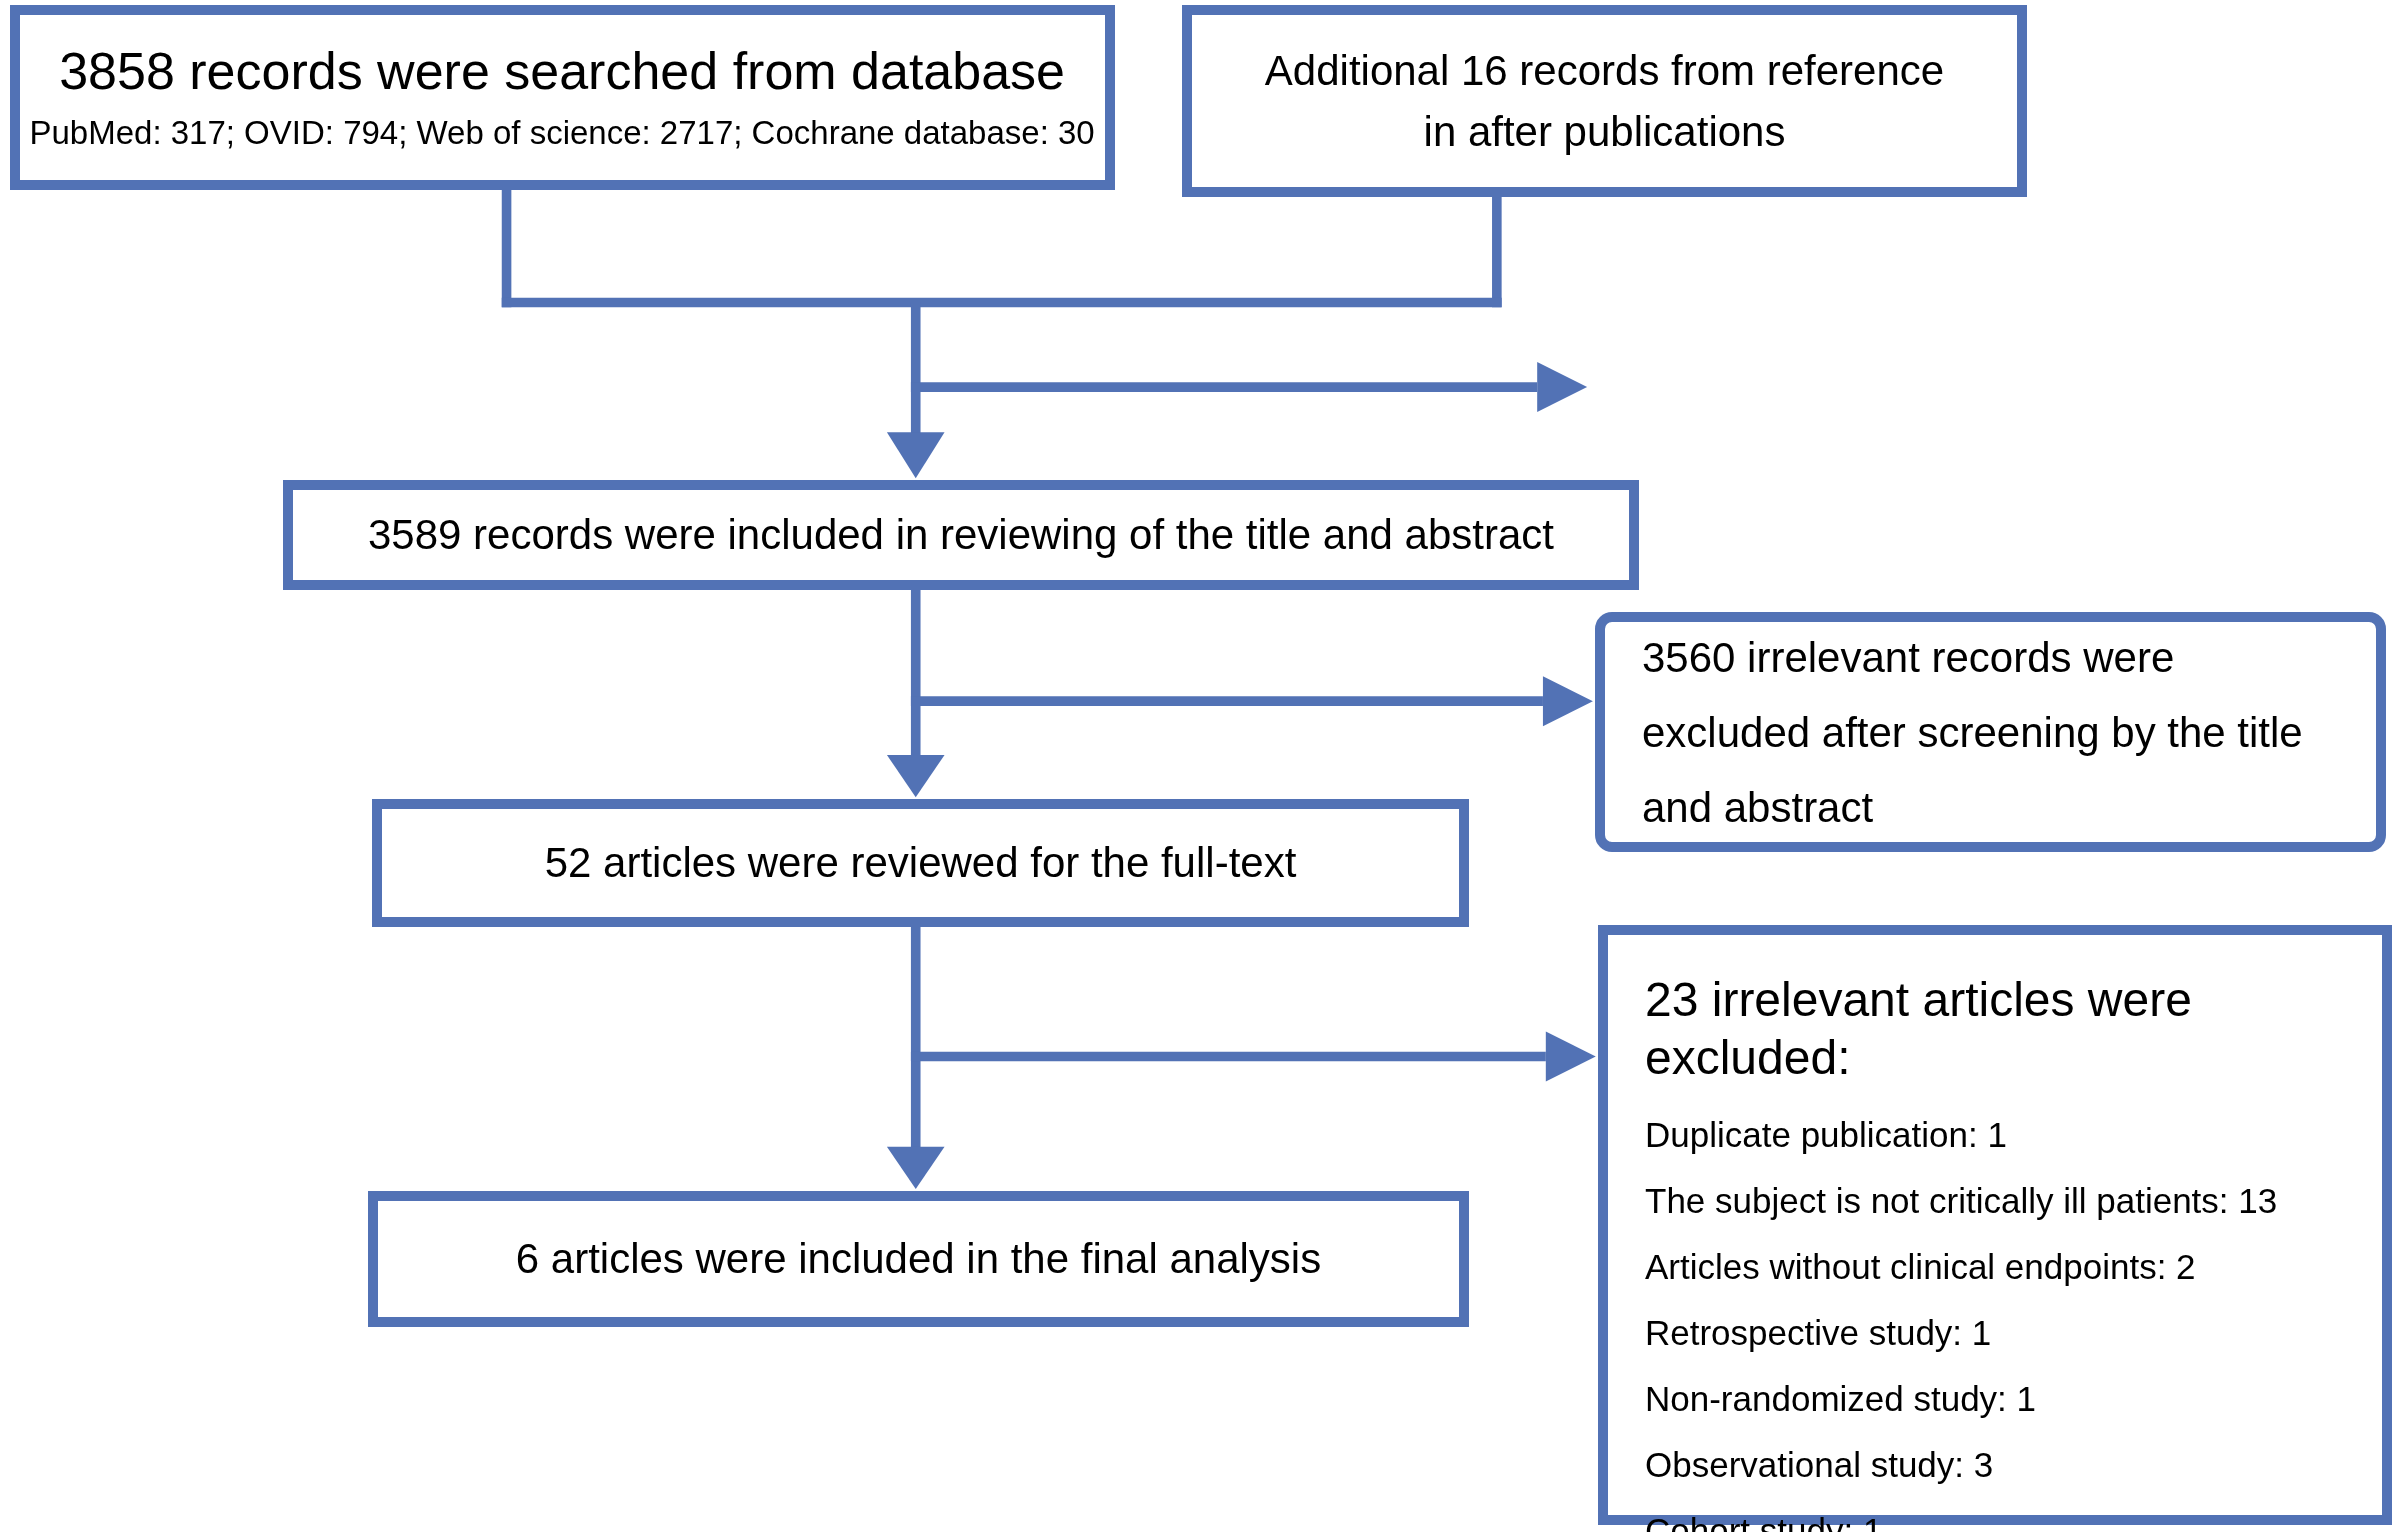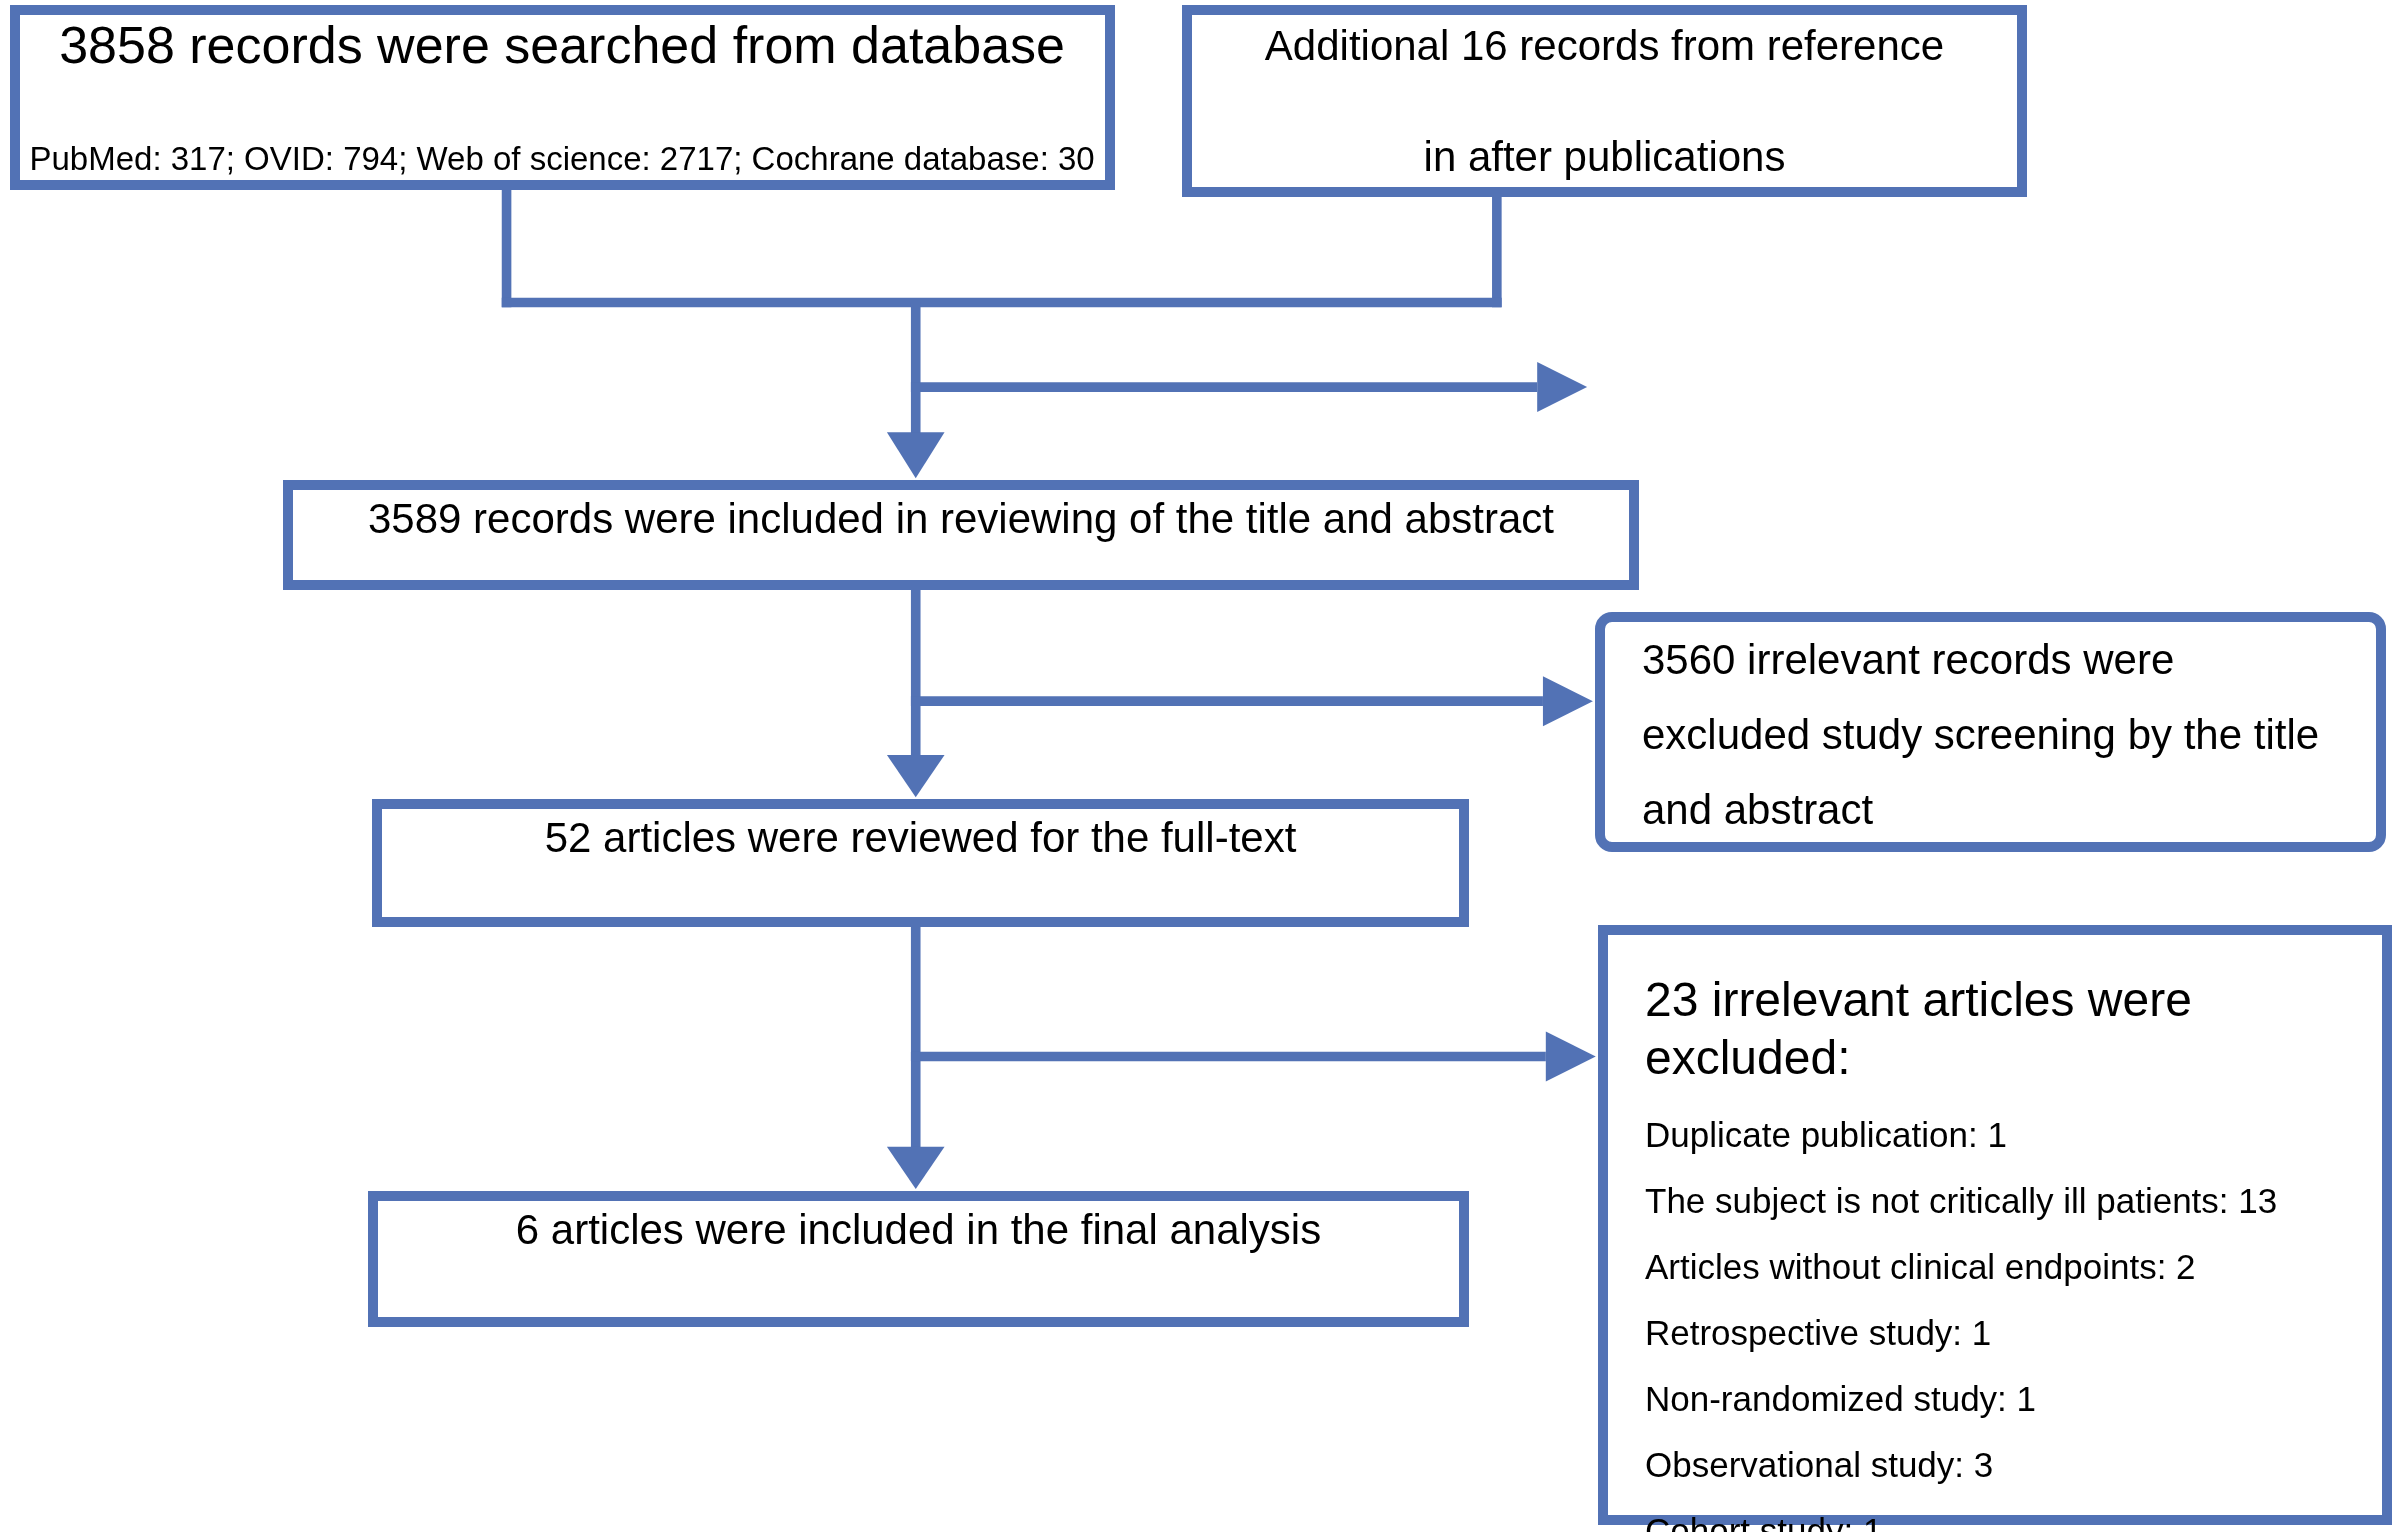--- a/index.html
+++ b/index.html
@@ -9,21 +9,21 @@
   svg.connectors { position: absolute; left: 0; top: 0; width: 2402px; height: 1532px; }
   svg.connectors line { stroke: var(--line); stroke-width: 10; }
   svg.connectors polygon { fill: var(--line); }
   .box {
     position: absolute;
     box-sizing: border-box;
     border: 10.6px solid var(--line);
     background: #fff;
     display: flex;
     flex-direction: column;
-    justify-content: space-between;
+    justify-content: center;
   }
   .center { align-items: center; text-align: center; }
   .leftpad { padding-left: 37px; padding-right: 29px; align-items: flex-start; text-align: left; }
   .t-title { font-size: 52px; line-height: 60px; }
   .t-sub { font-size: 33px; line-height: 42px; margin-top: 11.5px; }
   .t-std { font-size: 42px; line-height: 58px; }
   .t-std2 { font-size: 42px; line-height: 61px; }
   .t-wrap3 { font-size: 42px; line-height: 75px; }
   .f-head { font-size: 48px; line-height: 58px; margin-top: 13.4px; }
   .f-item { font-size: 35px; line-height: 37px; margin-top: 29px; }
@@ -66,21 +66,21 @@
     <div class="t-std2">in after publications</div>
   </div>
 
 
   <div class="box center" style="left:243px; top:480px; width:1356px; height:110px;margin-left:40px;">
     <div class="t-std">3589 records were included in reviewing of the title and abstract</div>
   </div>
 
   <div class="box leftpad" style="left:1595px; top:612px; width:791px; height:240px;border-radius:17px;">
     <div class="t-wrap3">3560 irrelevant records were</div>
-    <div class="t-wrap3">excluded study screening by the title</div>
+    <div class="t-wrap3">excluded after screening by the title</div>
     <div class="t-wrap3">and abstract</div>
   </div>
 
   <div class="box center" style="left:372px; top:799px; width:1097px; height:128px;">
     <div class="t-std">52 articles were reviewed for the full-text</div>
   </div>
 
   <div class="box leftpad box-excl-list" style="left:1598px; top:925px; width:794px; height:600px;">
     <div class="f-head">23 irrelevant articles were excluded:</div>
     <div class="f-item">Duplicate publication: 1</div>

